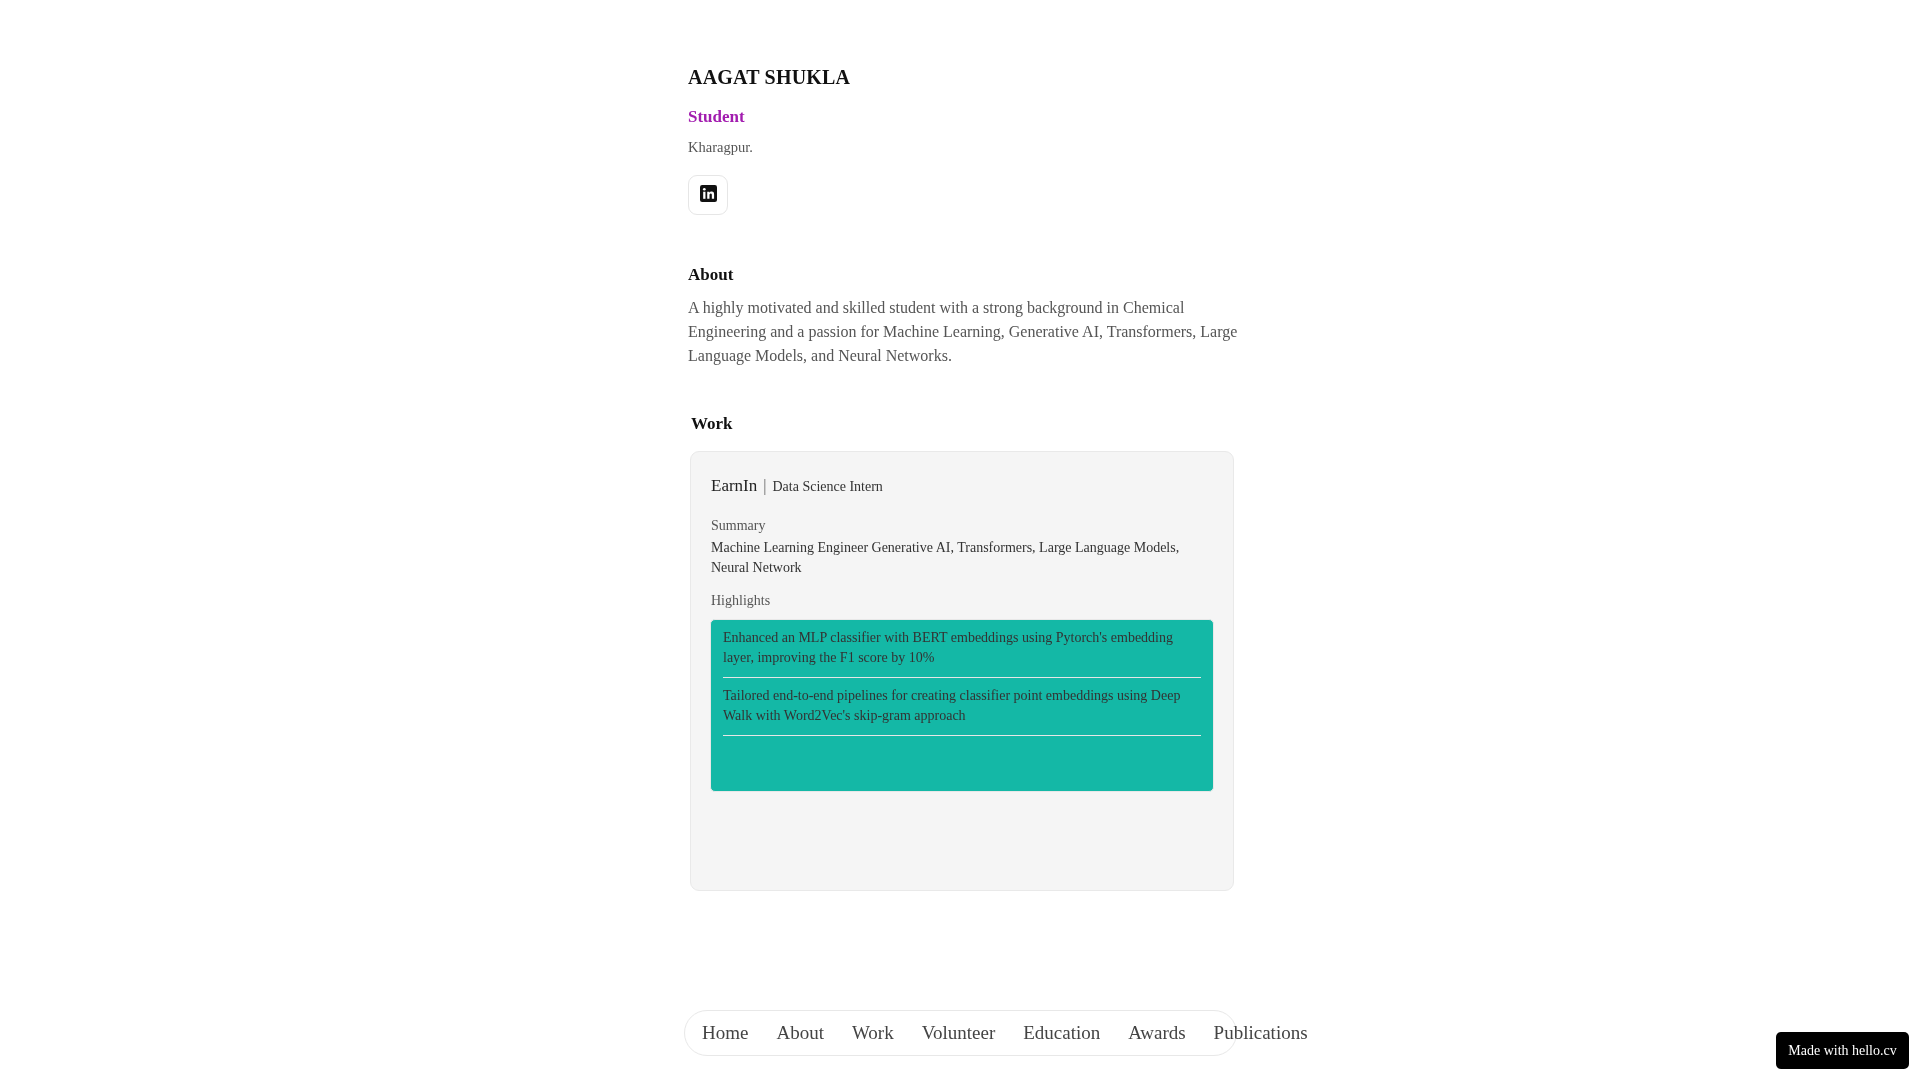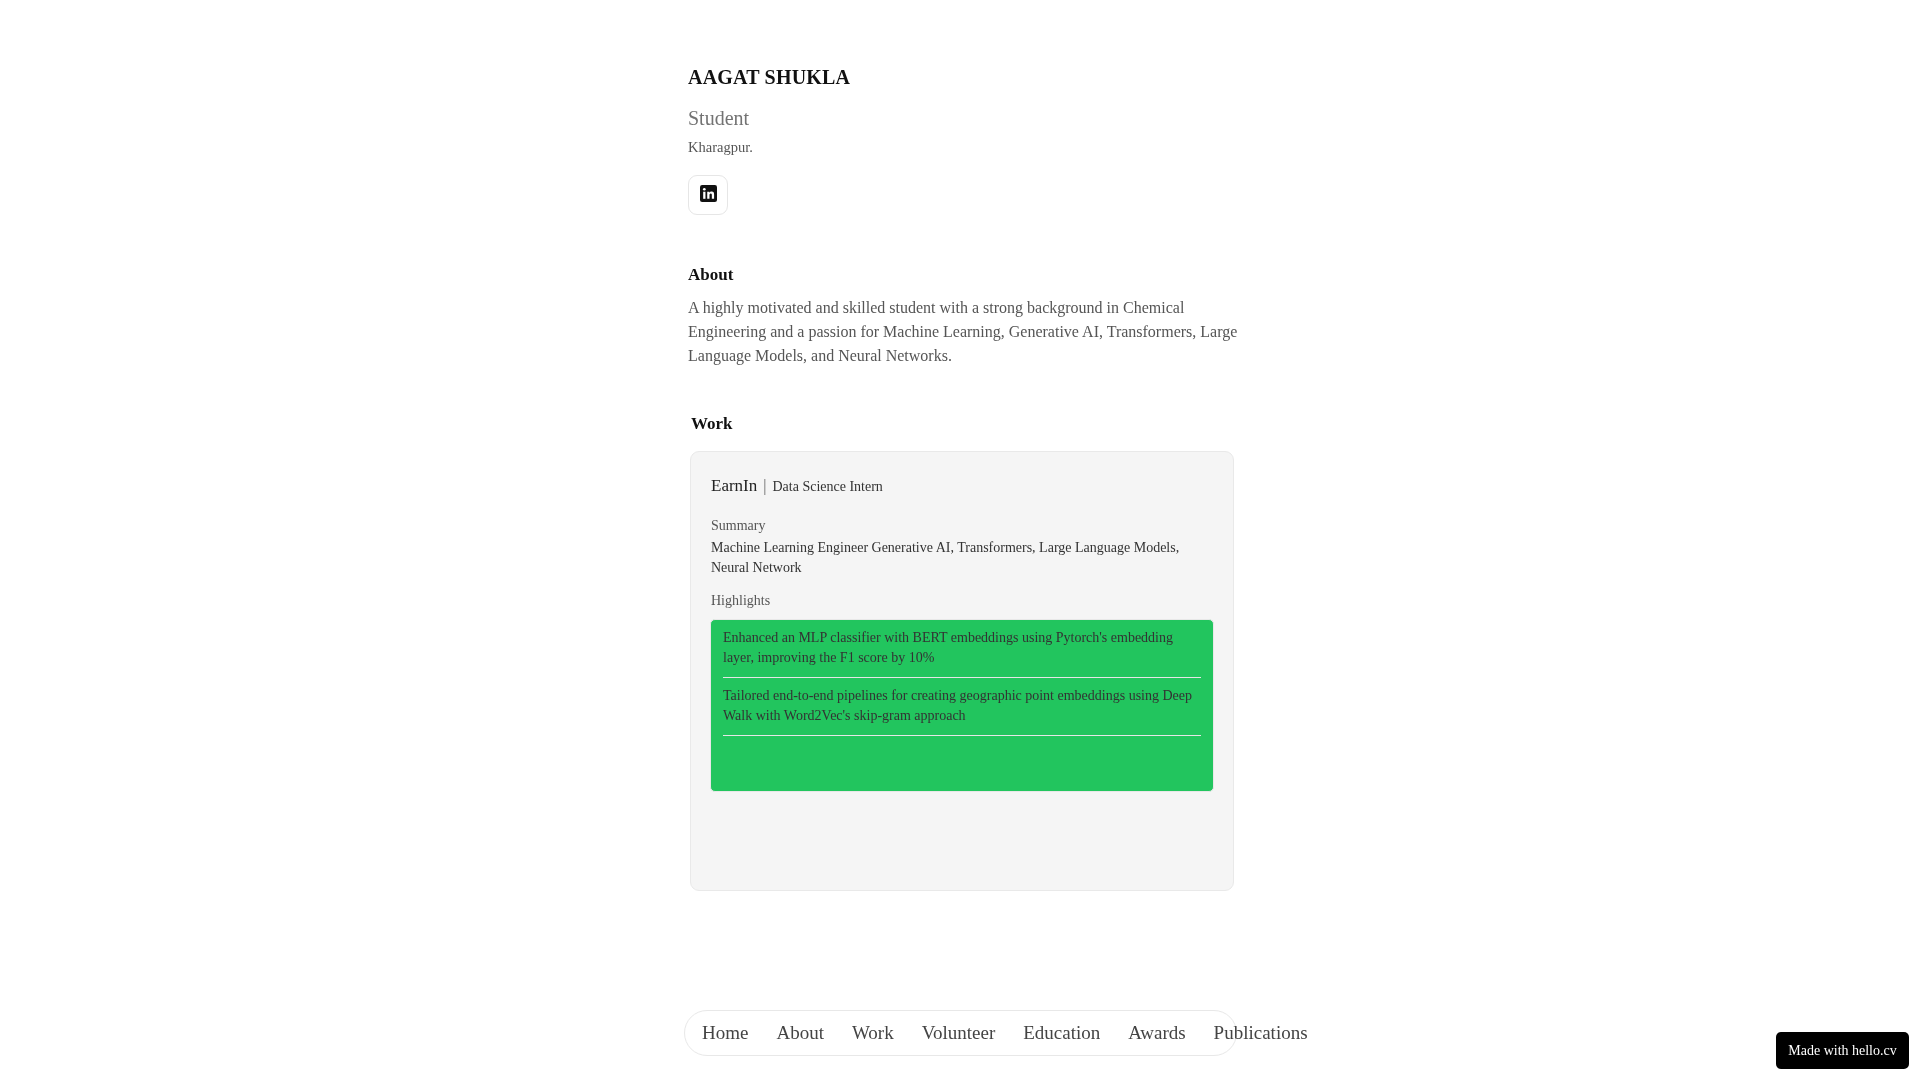--- a/index.html
+++ b/index.html
@@ -9,21 +9,21 @@
       overflow: hidden; position: relative;
     }
     .page {
       position: absolute; left: 688px; top: 0; width: 552px;
     }
     .name {
       position: absolute; top: 66px; left: 0;
       font-size: 20px; font-weight: bold; color: #111; letter-spacing: 0.2px;
     }
     .label {
-      position: absolute; top: 107px; left: 0; font-size: 20px; color: #737373;
+      position: absolute; top: 107px; left: 0; font-size: 17px; color: #a21caf; font-weight: bold;
     }
     .location {
       position: absolute; top: 139px; left: 0; font-size: 14.5px; color: #555;
     }
     .social-btn {
       position: absolute; top: 175px; left: 0;
       width: 40px; height: 40px; border: 1px solid #e6e6e6; border-radius: 9px;
       background: #fff; display: flex; align-items: center; justify-content: center;
       cursor: pointer;
     }
@@ -50,21 +50,21 @@
       position: absolute; left: 20px; font-size: 14px; color: #555;
     }
     .summary-label { top: 66px; }
     .summary-text {
       position: absolute; top: 86px; left: 20px; width: 500px;
       font-size: 14px; line-height: 20px; color: #333;
     }
     .highlights-label { top: 141px; }
     .hl-box {
       position: absolute; top: 167px; left: 19px; width: 504px; height: 173px;
-      border: 1px solid #e8e8e8; border-radius: 5px; background: #22c55e;
+      border: 1px solid #e8e8e8; border-radius: 5px; background: #14b8a6;
       padding: 0 12px;
     }
     .hl-item {
       font-size: 14px; line-height: 20px; color: #333;
       padding: 8px 0 9px 0; border-bottom: 1px solid #e6e6e6;
     }
     .nav {
       position: absolute; left: 684px; top: 1010px; width: 553px; height: 46px;
       border: 1px solid #e8e8e8; border-radius: 23px; background: #fff;
       display: flex; align-items: center; padding-left: 17px;
@@ -111,21 +111,21 @@
       <span class="sep">|</span>
       <span class="position">Data Science Intern</span>
     </div>
 
     <div class="sub-label summary-label">Summary</div>
     <div class="summary-text">Machine Learning Engineer Generative AI, Transformers, Large Language Models, Neural Network</div>
 
     <div class="sub-label highlights-label">Highlights</div>
     <div class="hl-box">
       <div class="hl-item">Enhanced an MLP classifier with BERT embeddings using Pytorch's embedding layer, improving the F1 score by 10%</div>
-      <div class="hl-item">Tailored end-to-end pipelines for creating geographic point embeddings using Deep Walk with Word2Vec's skip-gram approach</div>
+      <div class="hl-item">Tailored end-to-end pipelines for creating classifier point embeddings using Deep Walk with Word2Vec's skip-gram approach</div>
     </div>
   </div>
 </div>
 
 <nav class="nav">
   <a class="nav-item">Home</a>
   <a class="nav-item">About</a>
   <a class="nav-item">Work</a>
   <a class="nav-item">Volunteer</a>
   <a class="nav-item">Education</a>

